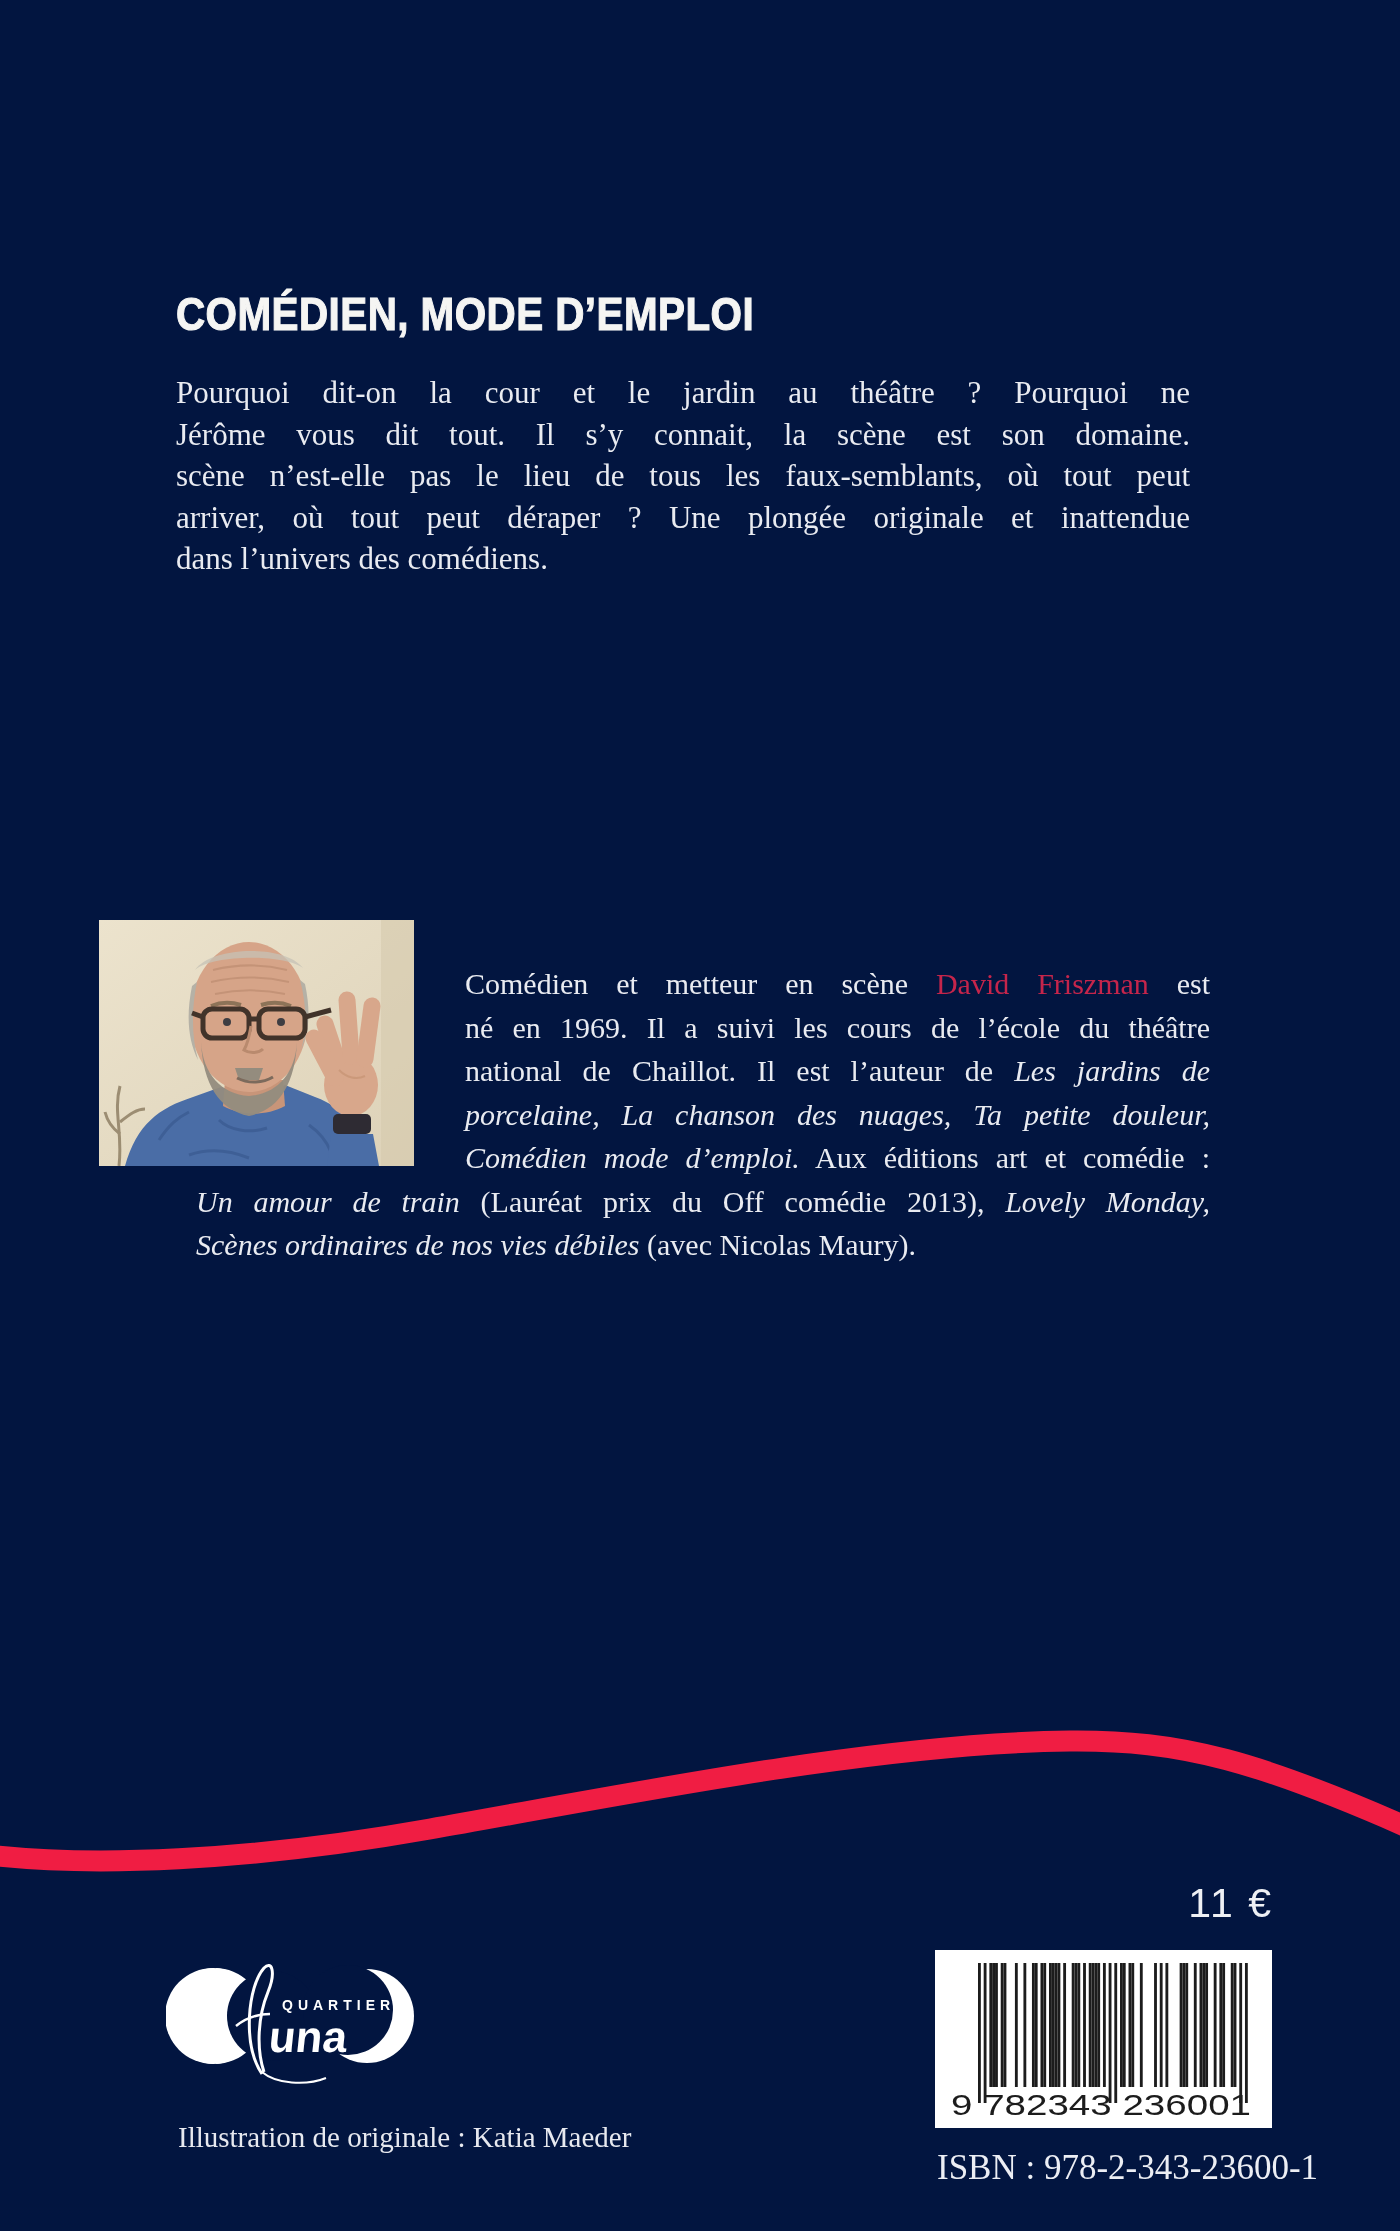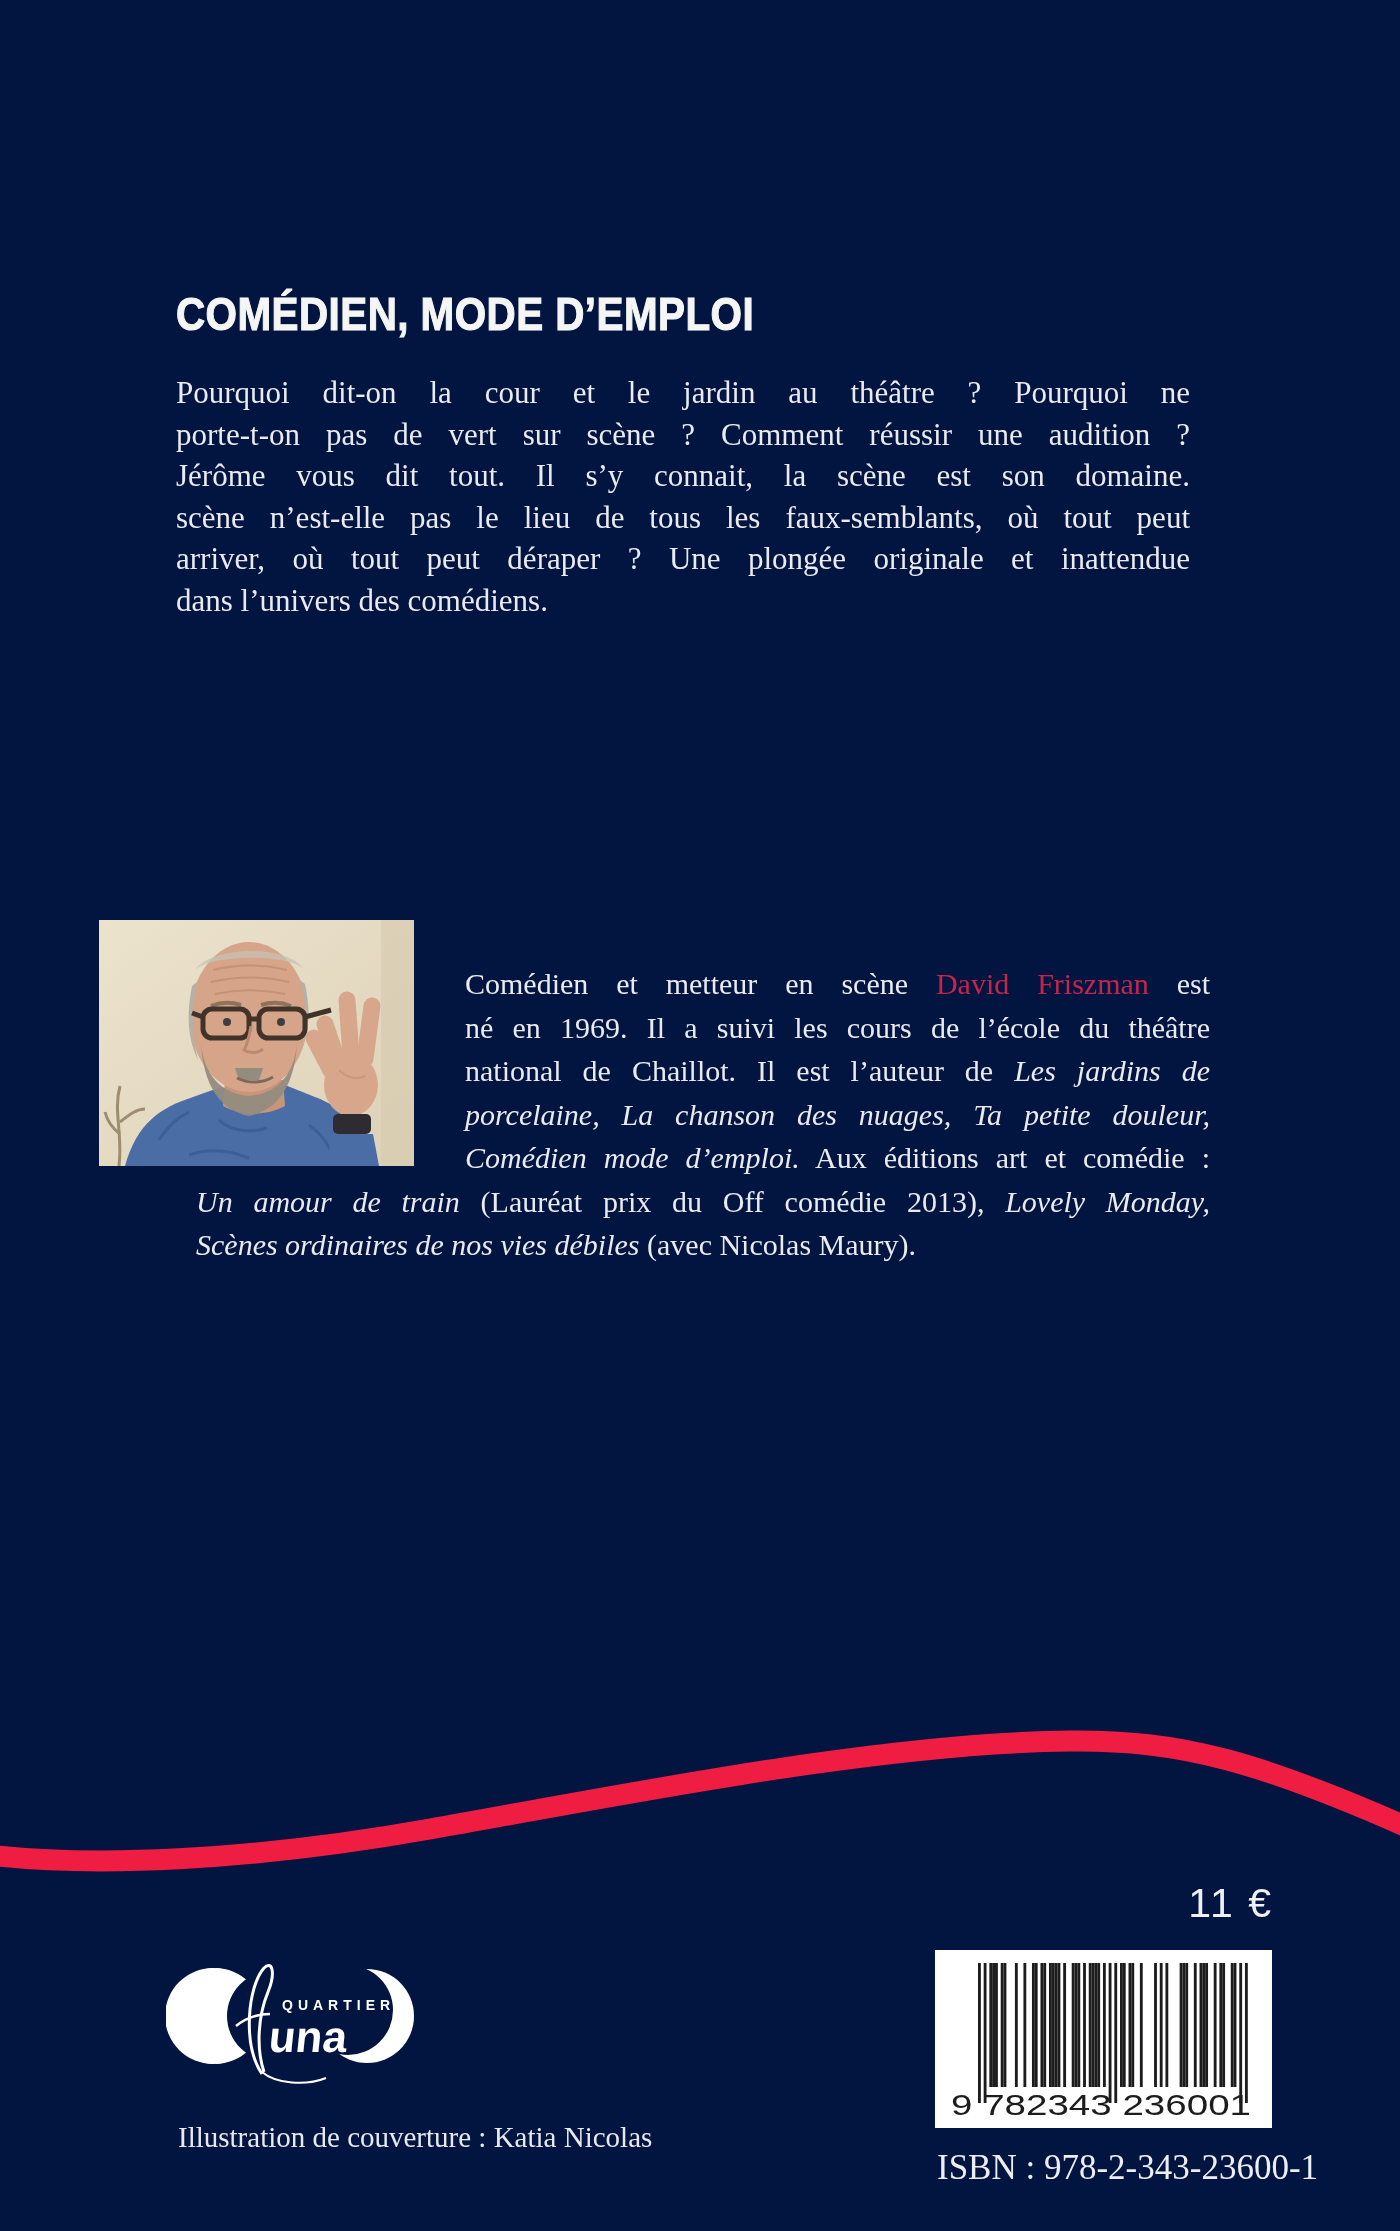--- a/index.html
+++ b/index.html
@@ -42,21 +42,20 @@
 </style>
 </head>
 <body>
 
 <div id="cover">
 
   <div id="title">COMÉDIEN, MODE D’EMPLOI</div>
 
   <div id="synopsis" class="textblock">
       <div class="tline"><span>Pourquoi dit-on la cour et le jardin au théâtre ? Pourquoi ne</span></div>
-      <div class="tline"><span>porte-t-on pas de vert sur scène ? Comment réussir une audition ?</span></div>
       <div class="tline"><span>Jérôme vous dit tout. Il s’y connait, la scène est son domaine.</span></div>
       <div class="tline"><span>scène n’est-elle pas le lieu de tous les faux-semblants, où tout peut</span></div>
       <div class="tline"><span>arriver, où tout peut déraper ? Une plongée originale et inattendue</span></div>
       <div class="tline lastline"><span>dans l’univers des comédiens.</span></div>
     </div>
 
   <svg id="photo" viewBox="0 0 315 246" aria-hidden="true">
     <defs>
       <linearGradient id="wallg" x1="0" y1="0" x2="1" y2="1">
         <stop offset="0" stop-color="#ece3cd"></stop>
@@ -217,15 +216,15 @@
         <rect x="295.76" y="13" width="2.84" height="124" fill="#1c1c1c"></rect>
         <rect x="298.60" y="13" width="2.84" height="124" fill="#1c1c1c"></rect>
         <rect x="304.28" y="13" width="2.84" height="140" fill="#1c1c1c"></rect>
         <rect x="309.96" y="13" width="2.84" height="140" fill="#1c1c1c"></rect>
       </g>
     <text id="barcode-digits" x="16" y="165" font-family="Liberation Sans, sans-serif" font-size="30" fill="#1c1c1c" textLength="300" lengthAdjust="spacingAndGlyphs">9 782343 236001</text>
   </svg>
 
   <div id="isbn">ISBN : 978-2-343-23600-1</div>
 
-  <div id="credit">Illustration de couverture : Katia Nicolas</div>
+  <div id="credit">Illustration de originale : Katia Maeder</div>
 
 </div>
 
 </body></html>

